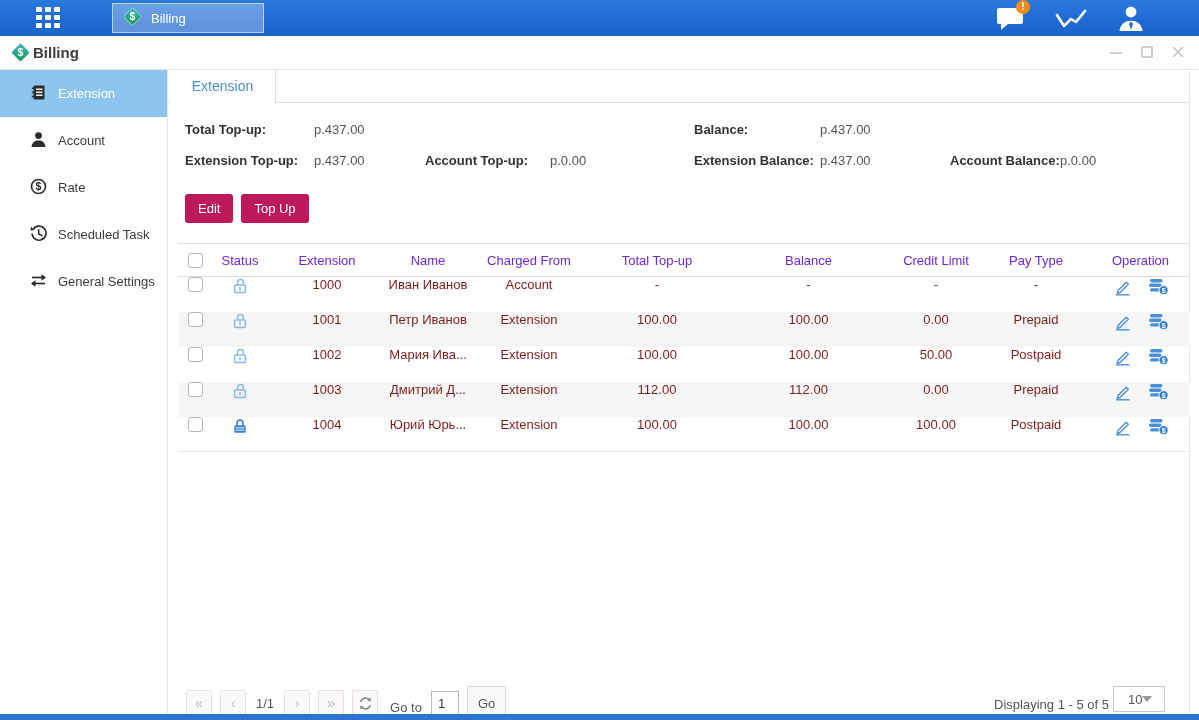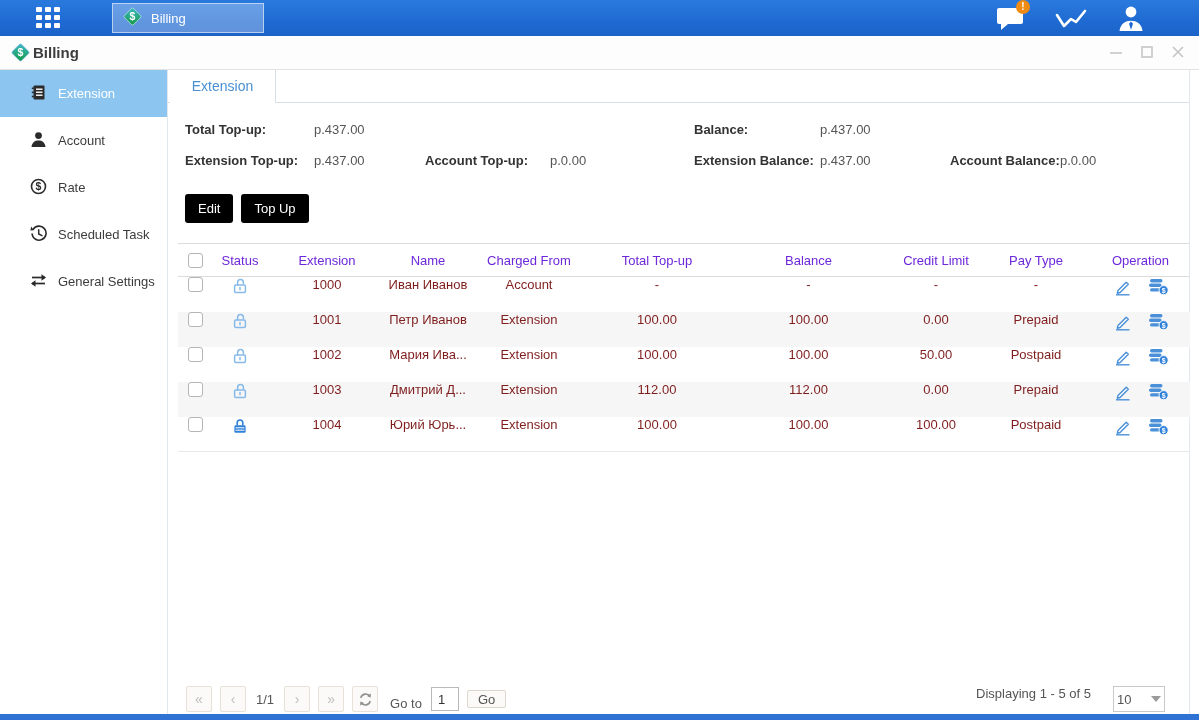--- a/index.html
+++ b/index.html
@@ -45,21 +45,21 @@
   .stats{position:absolute;left:0;top:33px;width:100%;height:72px}
   .stat-label{position:absolute;font-size:13px;font-weight:bold;color:#333;white-space:nowrap}
   .stat-value{position:absolute;font-size:13px;color:#555;white-space:nowrap}
   .r1{top:19px}.r2{top:50px}
   .xa{left:17px}.xav{left:146px}
   .xb{left:257px}.xbv{left:382px}
   .xc{left:526px}.xcv{left:652px}
   .xd{left:782px}.xdv{left:892px}
 
   .btn-row{position:absolute;left:17px;top:124px;display:flex;gap:8px}
-  .btn{height:29px;padding:0 13px;background:#000000;color:#fff;font-size:13px;border:none;border-radius:3px;cursor:pointer;font-family:inherit}
+  .btn{height:29px;padding:0 13px;background:#be185d;color:#fff;font-size:13px;border:none;border-radius:3px;cursor:pointer;font-family:inherit}
 
   
   .table{position:absolute;left:10px;top:173px;width:1012px}
   .thead{display:flex;align-items:center;height:34px;border-top:1px solid #dcdcdc;border-bottom:1px solid #dcdcdc;color:#6d28d9;font-size:13px}
   .trow{display:flex;align-items:flex-start;height:35px;font-size:13px;color:#7f1d1d}
   .trow.alt{background:#f6f6f6}
   .trow:last-child{border-bottom:1px solid #e8e8e8}
   .cell{display:flex;align-items:center;justify-content:center;text-align:center;overflow:hidden;white-space:nowrap}
   .c0{width:34px}.c1{width:56px}.c2{width:118px}.c3{width:84px}.c4{width:118px}
   .c5{width:138px}.c6{width:165px}.c7{width:90px}.c8{width:110px}.c9{width:99px}
@@ -67,25 +67,25 @@
   .op-cell{gap:16px}
   .op-ico{cursor:pointer;display:flex;align-items:center}
 
   
   .pager{position:absolute;left:18px;top:616px;display:flex;align-items:center}
   .pg-btn{width:26px;height:26px;border:1px solid #e8e1d8;background:#fbfaf8;color:#bdbdbd;font-size:14px;
     display:flex;align-items:center;justify-content:center;border-radius:2px;cursor:pointer;margin-right:8px;user-select:none}
   .page-label{margin:0 10px 0 2px;color:#555;font-size:13px}
   .goto-label{margin:8px 9px 0 4px;color:#555;font-size:13px}
   .goto-input{width:28px;height:24px;border:1px solid #b9b9b9;font-size:13px;padding-left:6px;color:#333;font-family:inherit}
-  .go-btn{height:18px;padding:0 10px;border:1px solid #ded7ce;background:#fbfaf8;font-size:13px;color:#555;margin-left:8px;border-radius:2px;cursor:pointer;font-family:inherit}
-  .pager-right{position:absolute;right:24px;top:616px;display:flex;align-items:flex-start;gap:22px}
+  .go-btn{height:34px;padding:0 10px;border:1px solid #ded7ce;background:#fbfaf8;font-size:13px;color:#555;margin-left:8px;border-radius:2px;cursor:pointer;font-family:inherit}
+  .pager-right{position:absolute;right:24px;top:616px;display:flex;align-items:flex-end;gap:4px}
   .displaying{font-size:13px;color:#555}
   .page-size{width:52px;height:26px;border:1px solid #c9c9c9;background:#fff;display:flex;align-items:center;
-    justify-content:space-between;padding:0 3px;font-size:13px;color:#555;cursor:pointer}
+    justify-content:space-between;padding:0 14px;font-size:13px;color:#555;cursor:pointer}
   .caret{width:0;height:0;border-left:5px solid transparent;border-right:5px solid transparent;border-top:6px solid #9b9b9b}
 
   .bottom-strip{position:absolute;left:0;bottom:0;width:1199px;height:6px;background:#2e72d4}
 </style>
 </head>
 <body>
 
 <svg width="0" height="0" style="position:absolute">
   <defs>
     <linearGradient id="diamondGrad" x1="0" y1="0" x2="1" y2="1">

